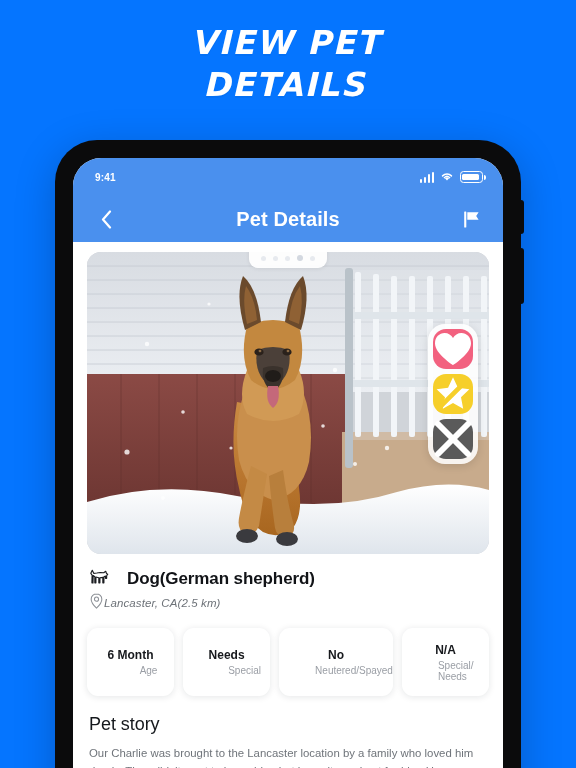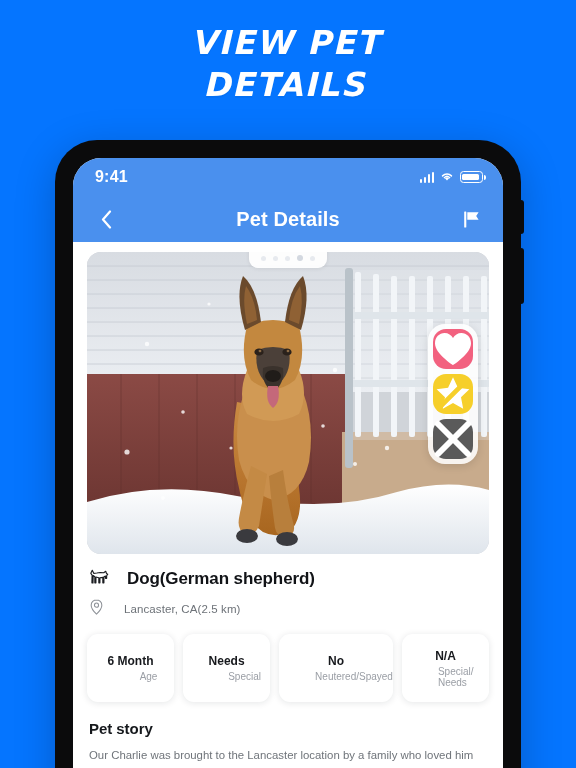--- a/index.html
+++ b/index.html
@@ -59,21 +59,21 @@
   .statusbar {
     height: 38px;
     background: #4a90ee;
     display: flex;
     align-items: center;
     justify-content: space-between;
     padding: 0 20px 0 22px;
     color: #fff;
   }
   .status-time {
-    font-size: 16px;
+    font-size: 10px;
     font-weight: 700;
     letter-spacing: 0.2px;
   }
   .status-icons { display: flex; align-items: center; gap: 6px; }
   .ico-signal { display: flex; align-items: flex-end; gap: 1.5px; height: 11px; }
   .ico-signal i { display:block; width: 2.5px; background: #fff; border-radius: 1px; }
   .ico-signal i:nth-child(1){ height: 4px; }
   .ico-signal i:nth-child(2){ height: 6px; }
   .ico-signal i:nth-child(3){ height: 8.5px; }
   .ico-signal i:nth-child(4){ height: 11px; }
@@ -169,21 +169,21 @@
   .act-like { background: #f2617f; }
   .act-star { background: #f6cf2a; }
   .act-skip { background: #5a5a5a; }
 
   
   .pet-head { margin-top: 14px; padding: 0 2px; }
   .pet-name-row { display: flex; align-items: center; gap: 18px; }
   .pet-name {
     font-size: 17px; font-weight: 600; color: #111317; letter-spacing: -0.1px;
   }
-  .pet-loc-row { display: flex; align-items: center; gap: 20px; margin-top: 10px; }
+  .pet-loc-row { display: flex; align-items: center; gap: 0; margin-top: 4px; font-style: italic; }
   .pet-loc { font-size: 11.5px; color: #6d7278; letter-spacing: 0.1px; }
 
   
   .info-cards {
     display: flex; gap: 9px;
     margin-top: 15px;
   }
   .info-card {
     flex: 1 1 0;
     height: 68px;
@@ -194,21 +194,21 @@
     align-items: center; justify-content: center;
     gap: 3px;
     cursor: default;
   }
   .info-val { font-size: 12px; font-weight: 700; color: #17191d; }
   .info-lbl { font-size: 10px; color: #9a9ea5; margin-left: 36px; }
 
   
   .story { margin-top: 18px; padding: 0 2px; }
   .story-title {
-    font-size: 15px; font-weight: 700; color: #15181c; letter-spacing: -0.05px;
+    font-size: 18px; font-weight: 400; color: #15181c; letter-spacing: -0.05px;
   }
   .story-body {
     margin-top: 9px;
     font-size: 11.4px;
     line-height: 1.62;
     color: #6f747a;
   }
 </style>
 </head>
 <body>

